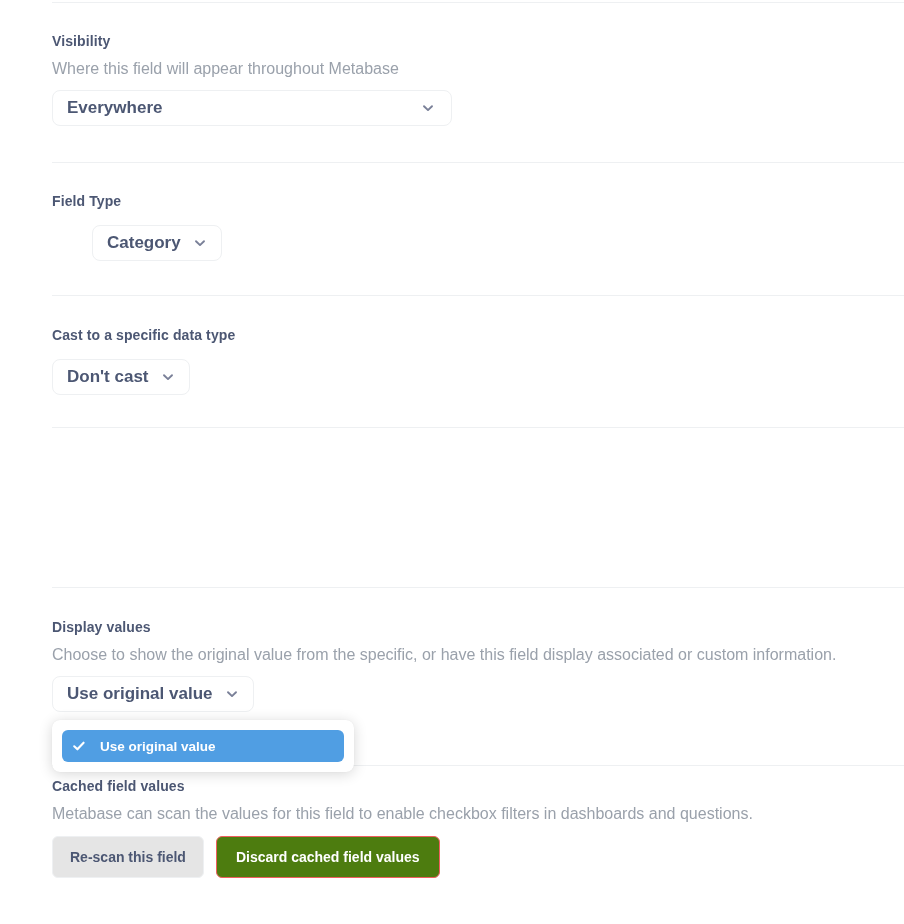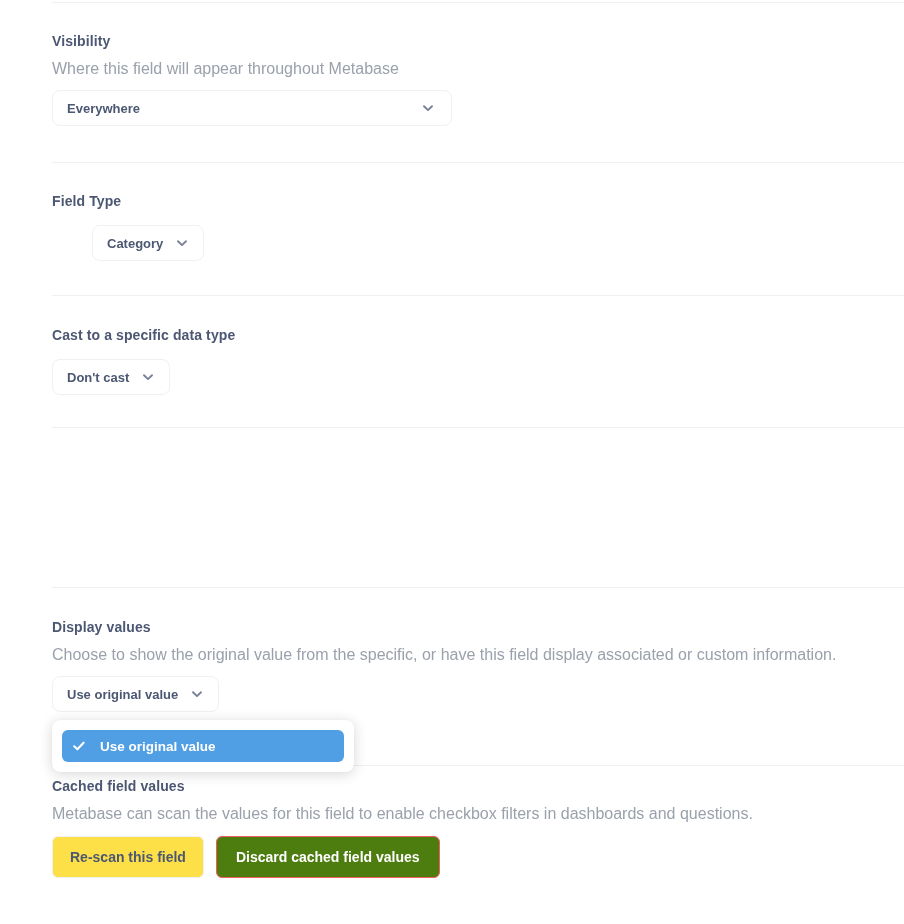--- a/index.html
+++ b/index.html
@@ -56,21 +56,21 @@
 
   
   .select {
     display: inline-flex;
     align-items: center;
     box-sizing: border-box;
     background: #ffffff;
     border: 1px solid #eef0f2;
     border-radius: 8px;
     color: #4c5773;
-    font-size: 13px;
+    font-size: 17px;
     font-weight: bold;
     padding: 0 14px;
     height: 36px;
     cursor: pointer;
     white-space: nowrap;
   }
 
   .select.wide {
     width: 400px;
     justify-content: space-between;
@@ -139,21 +139,21 @@
     box-sizing: border-box;
     height: 42px;
     border-radius: 6px;
     font-size: 14px;
     font-weight: bold;
     cursor: pointer;
     white-space: nowrap;
   }
 
   .btn-secondary {
-    background: #fde047;
+    background: #e5e5e5;
     border: 1px solid #eef0f2;
     color: #4c5773;
     padding: 0 17px;
   }
 
   .btn-danger {
     background: #4d7c0f;
     border: 1px solid #ef5e5e;
     color: #ffffff;
     padding: 0 19px;

